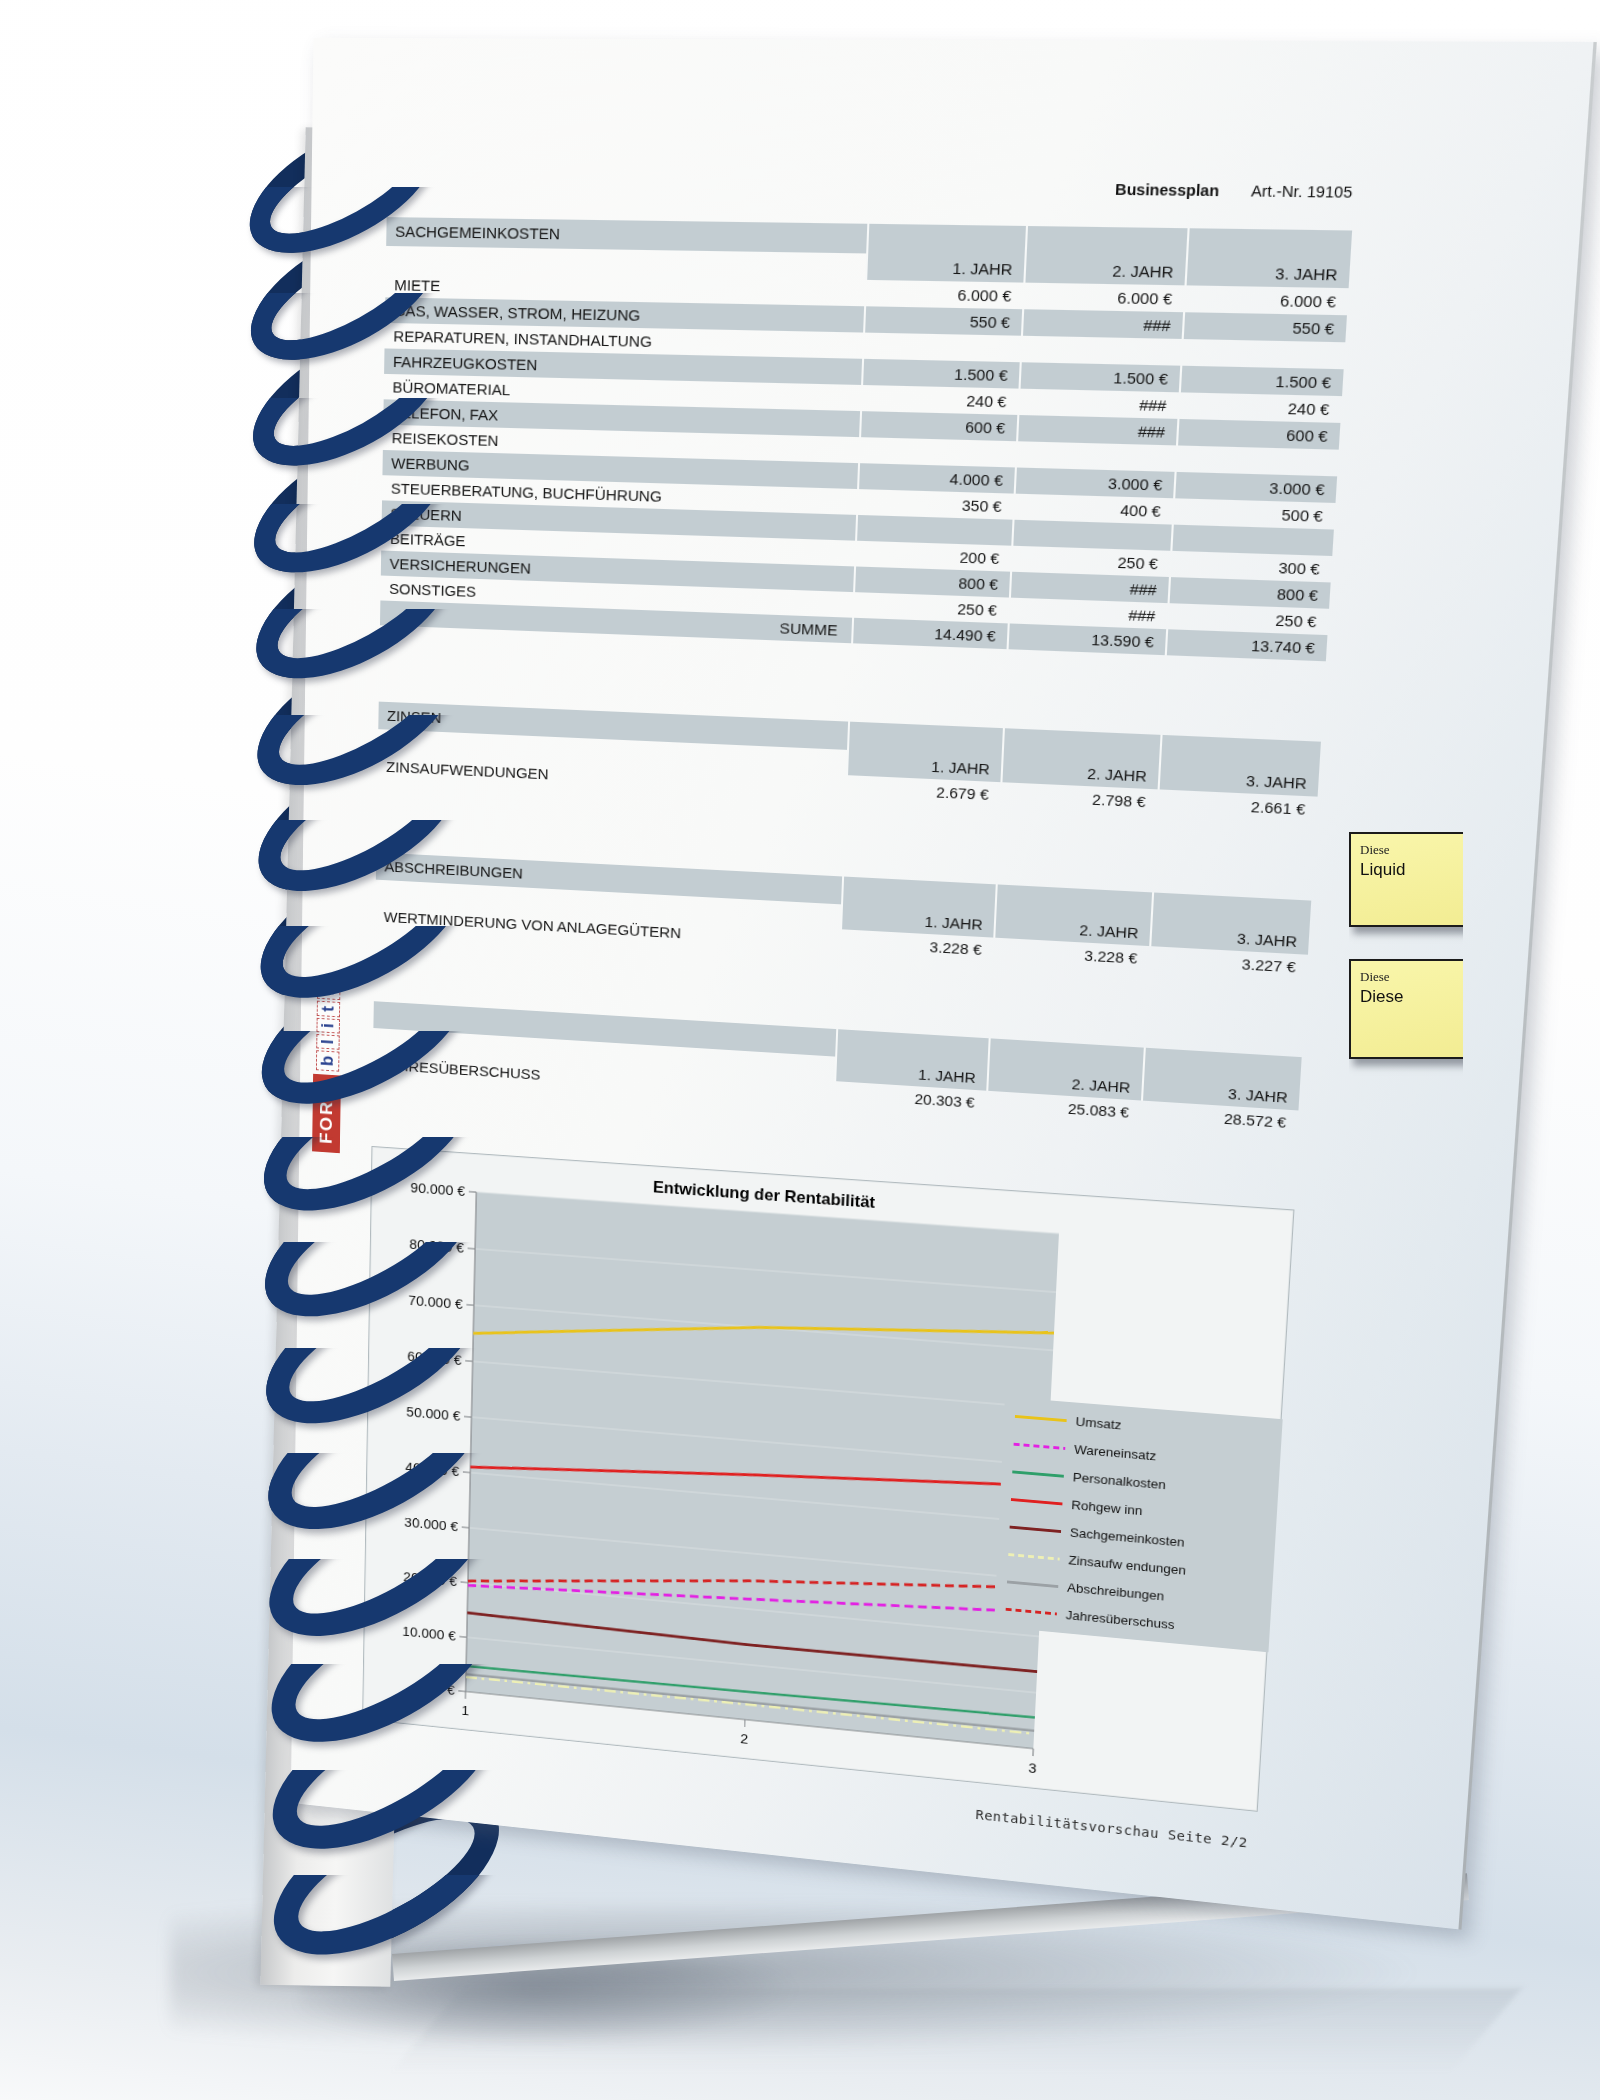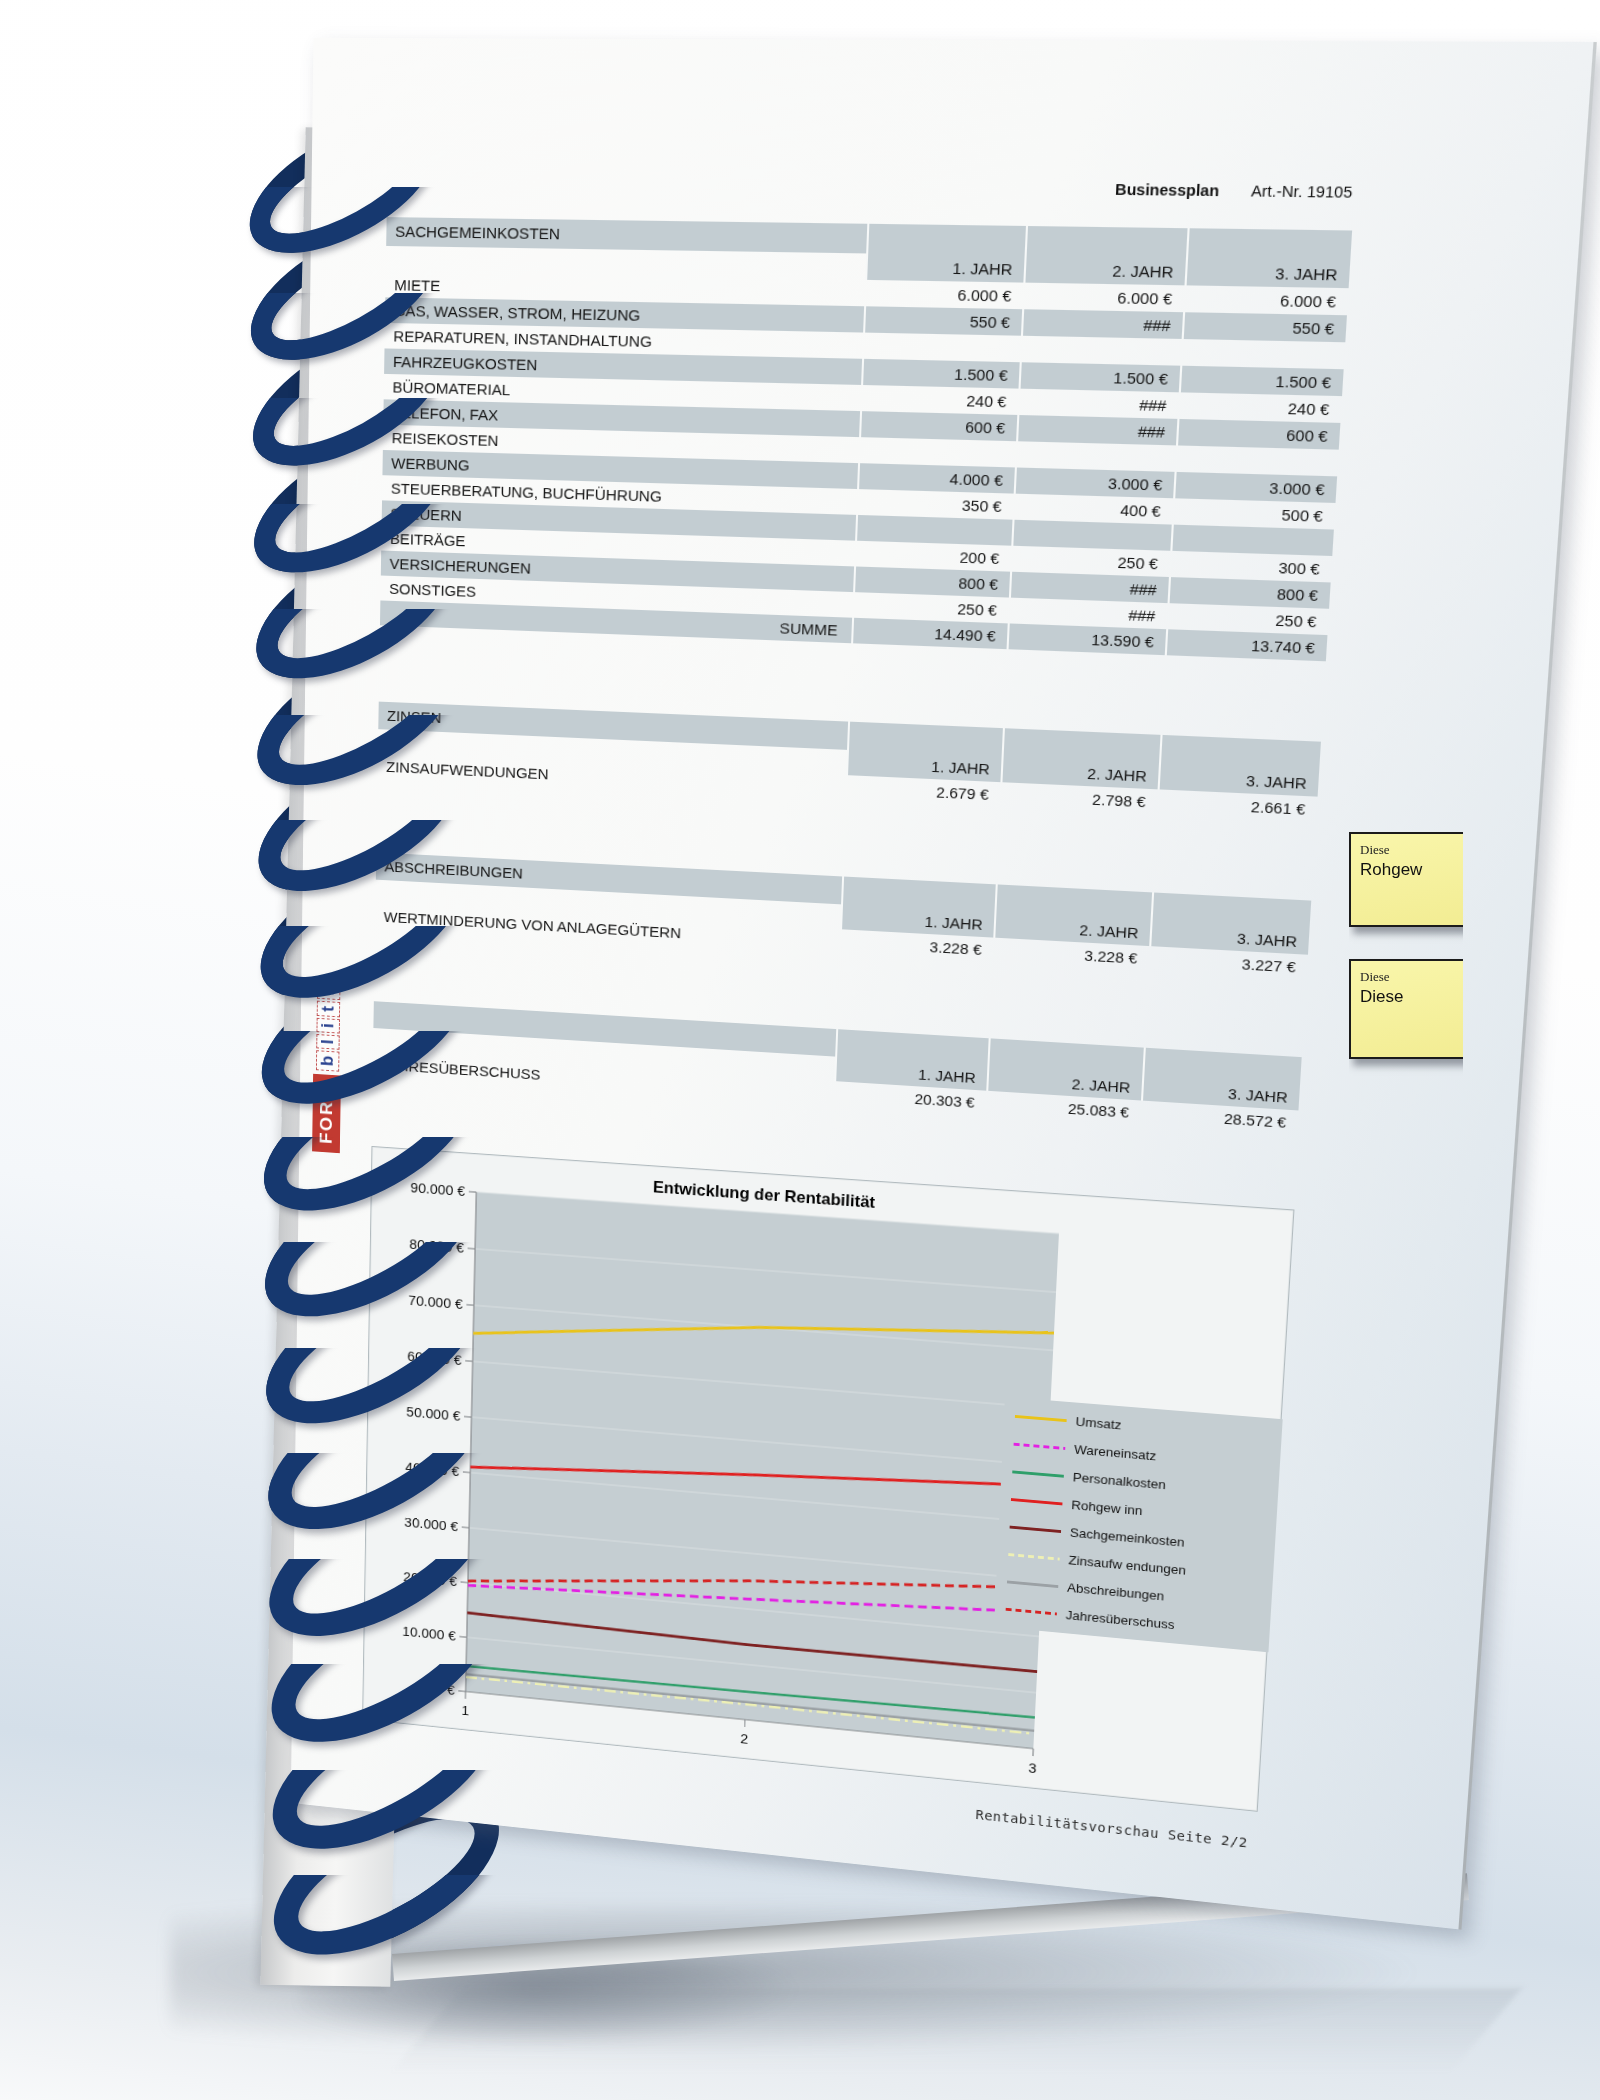--- a/index.html
+++ b/index.html
@@ -425,21 +425,21 @@
         <span class="lb" id="blitz"><span>b</span><span>l</span><span>i</span><span>t</span><span>z</span></span>
       </div>
 
       <div class="footer">Rentabilitätsvorschau Seite 2/2</div>
     </div>
   </div>
 
   <div class="notes">
     <div class="note n-1">
       <div class="l1">Diese</div>
-      <div class="l2">Rohgew</div>
+      <div class="l2">Liquid</div>
     </div>
     <div class="note n-2">
       <div class="l1">Diese</div>
       <div class="l2">Diese</div>
     </div>
   </div>
 
   <div id="coils-front">
       <div class="coil-f" style="left: 240px; top: 138px; transform: scale(1); transform-origin: 0px 50%;">
         <div class="ring"></div>

